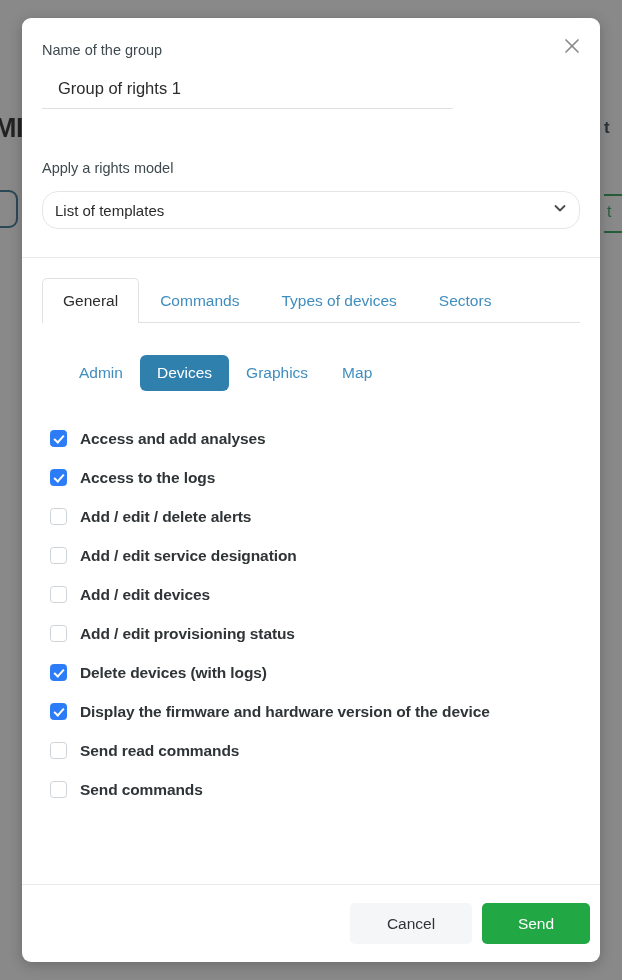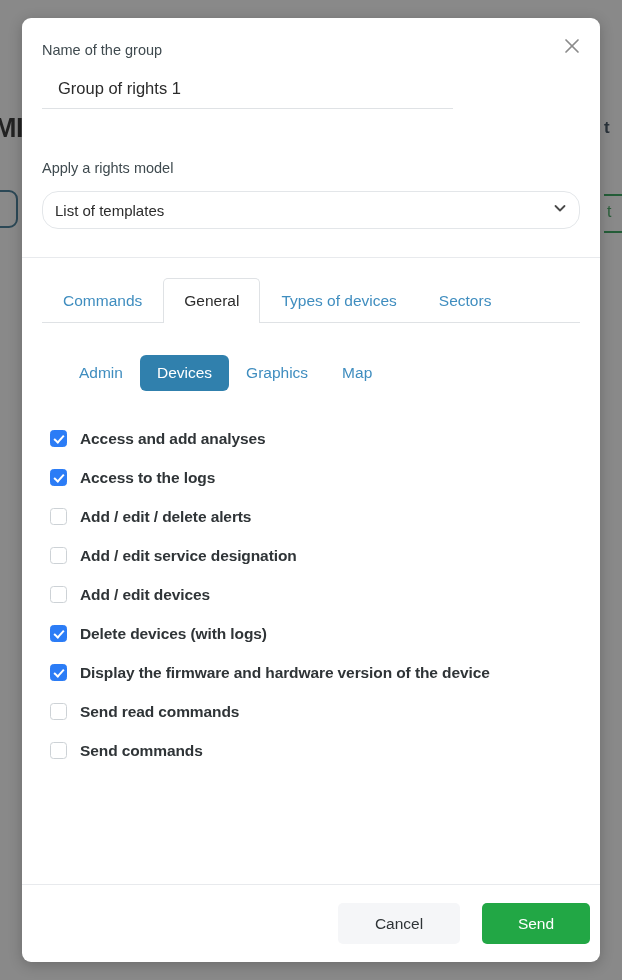--- a/index.html
+++ b/index.html
@@ -273,21 +273,21 @@
 
   
   .modal-footer {
     flex: 0 0 auto;
     border-top: 1px solid #e8eaed;
     height: 78px;
     display: flex;
     align-items: center;
     justify-content: flex-end;
     padding: 0 10px 0 0;
-    gap: 22px;
+    gap: 10px;
   }
   .btn {
     border: none;
     border-radius: 5px;
     font-size: 15.5px;
     cursor: pointer;
     font-family: "Liberation Sans", sans-serif;
     height: 41px;
   }
   .btn-cancel {
@@ -344,22 +344,22 @@
               <polyline points="3.5,6 8,10.5 12.5,6"></polyline>
             </svg>
           </span>
         </div>
       </div>
 
       <div class="section-divider"></div>
 
       <div class="tabs-row">
         <div class="tabs-list">
+          <div class="tab active">General</div>
           <div class="tab">Commands</div>
-          <div class="tab active">General</div>
           <div class="tab">Types of devices</div>
           <div class="tab">Sectors</div>
         </div>
         <div class="tabs-underline"></div>
       </div>
 
       <div class="pill-row">
         <div class="pill">Admin</div>
         <div class="pill active">Devices</div>
         <div class="pill">Graphics</div>
@@ -381,20 +381,24 @@
         </div>
         <div class="check-row">
           <span class="cb"></span>
           <span class="check-label">Add / edit service designation</span>
         </div>
         <div class="check-row">
           <span class="cb"></span>
           <span class="check-label">Add / edit devices</span>
         </div>
         <div class="check-row">
+          <span class="cb"></span>
+          <span class="check-label">Add / edit provisioning status</span>
+        </div>
+        <div class="check-row">
           <span class="cb checked"></span>
           <span class="check-label">Delete devices (with logs)</span>
         </div>
         <div class="check-row">
           <span class="cb checked"></span>
           <span class="check-label">Display the firmware and hardware version of the device</span>
         </div>
         <div class="check-row">
           <span class="cb"></span>
           <span class="check-label">Send read commands</span>

